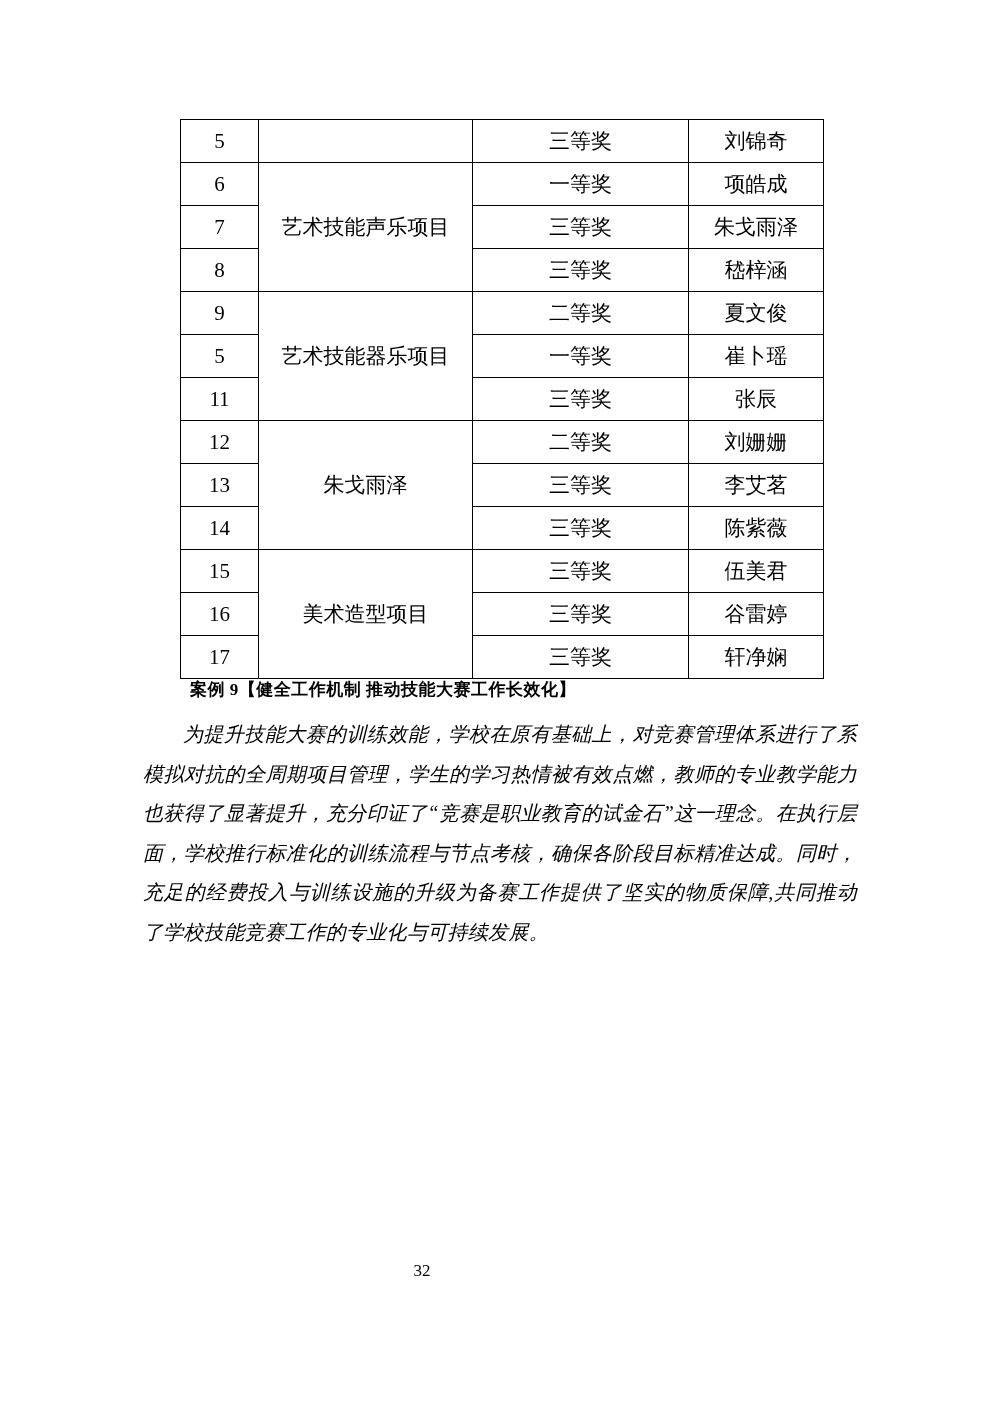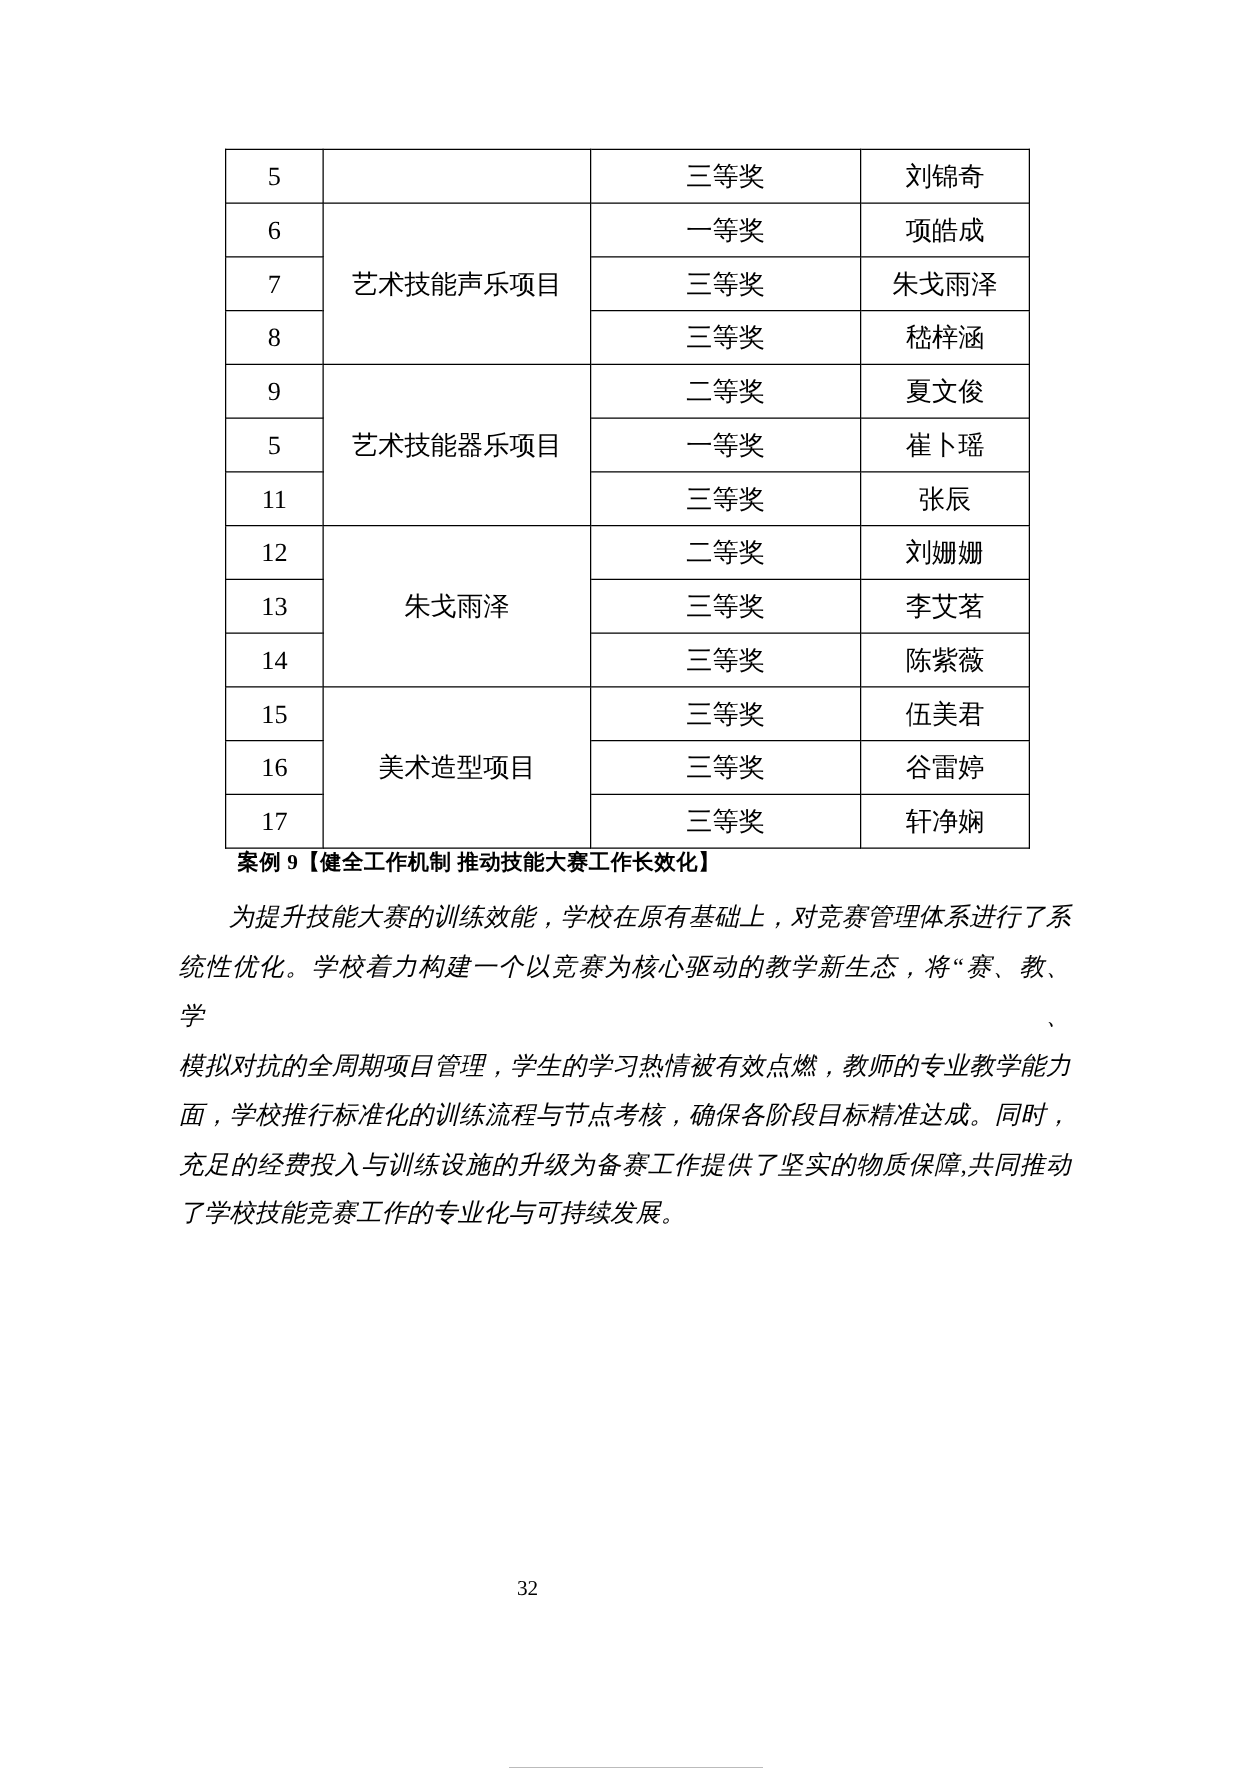--- a/index.html
+++ b/index.html
@@ -149,22 +149,22 @@
         <td class="c-award">三等奖</td>
         <td class="c-name">轩净娴</td>
       </tr>
     </tbody>
   </table>
 
   <div class="case-heading">案例 9【健全工作机制 推动技能大赛工作长效化】</div>
 
   <div class="para">
     <div class="pline first">为提升技能大赛的训练效能，学校在原有基础上，对竞赛管理体系进行了系</div>
-    <div class="pline">统性优化。学校着力构建一个以竞赛为核心驱动的教学新生态，将“赛、教、学、</div>
     <div class="pline">模拟对抗的全周期项目管理，学生的学习热情被有效点燃，教师的专业教学能力</div>
+    <div class="pline">也获得了显著提升，充分印证了“竞赛是职业教育的试金石”这一理念。在执行层</div>
     <div class="pline">面，学校推行标准化的训练流程与节点考核，确保各阶段目标精准达成。同时，</div>
     <div class="pline">充足的经费投入与训练设施的升级为备赛工作提供了坚实的物质保障,共同推动</div>
     <div class="pline last">了学校技能竞赛工作的专业化与可持续发展。</div>
   </div>
 
   <div class="page-number">32</div>
 
 </div>
 
 </body></html>

